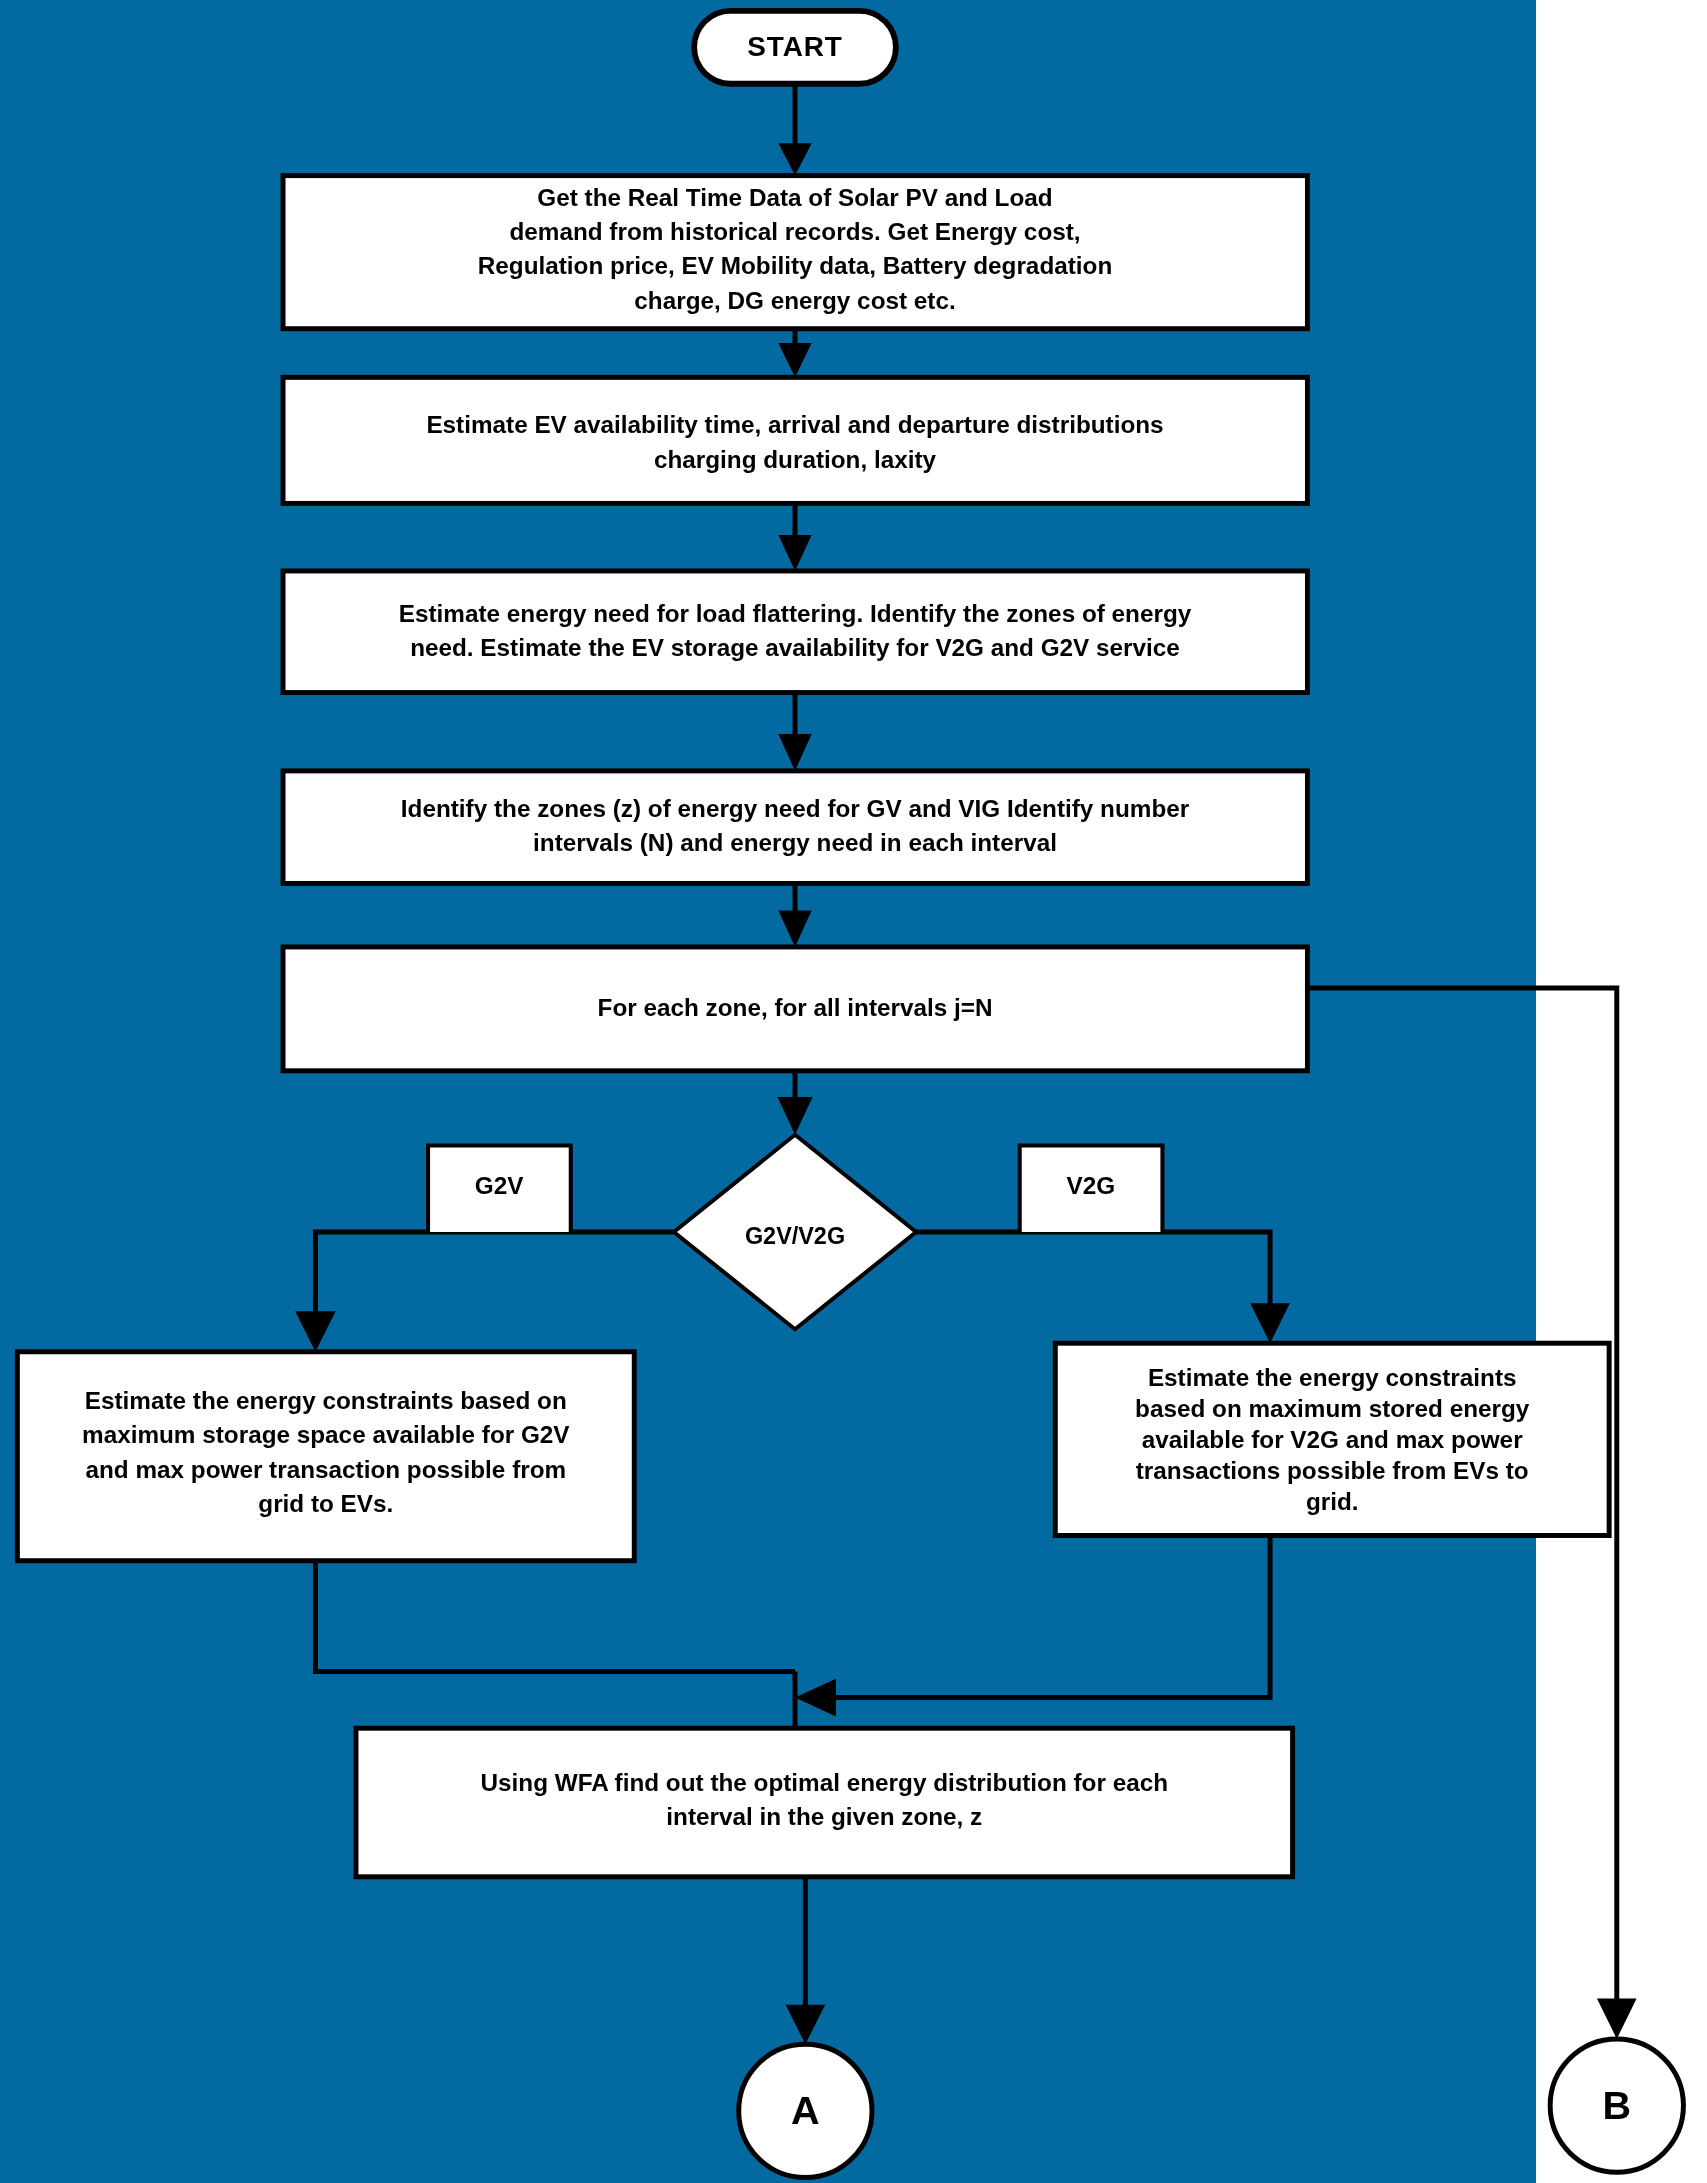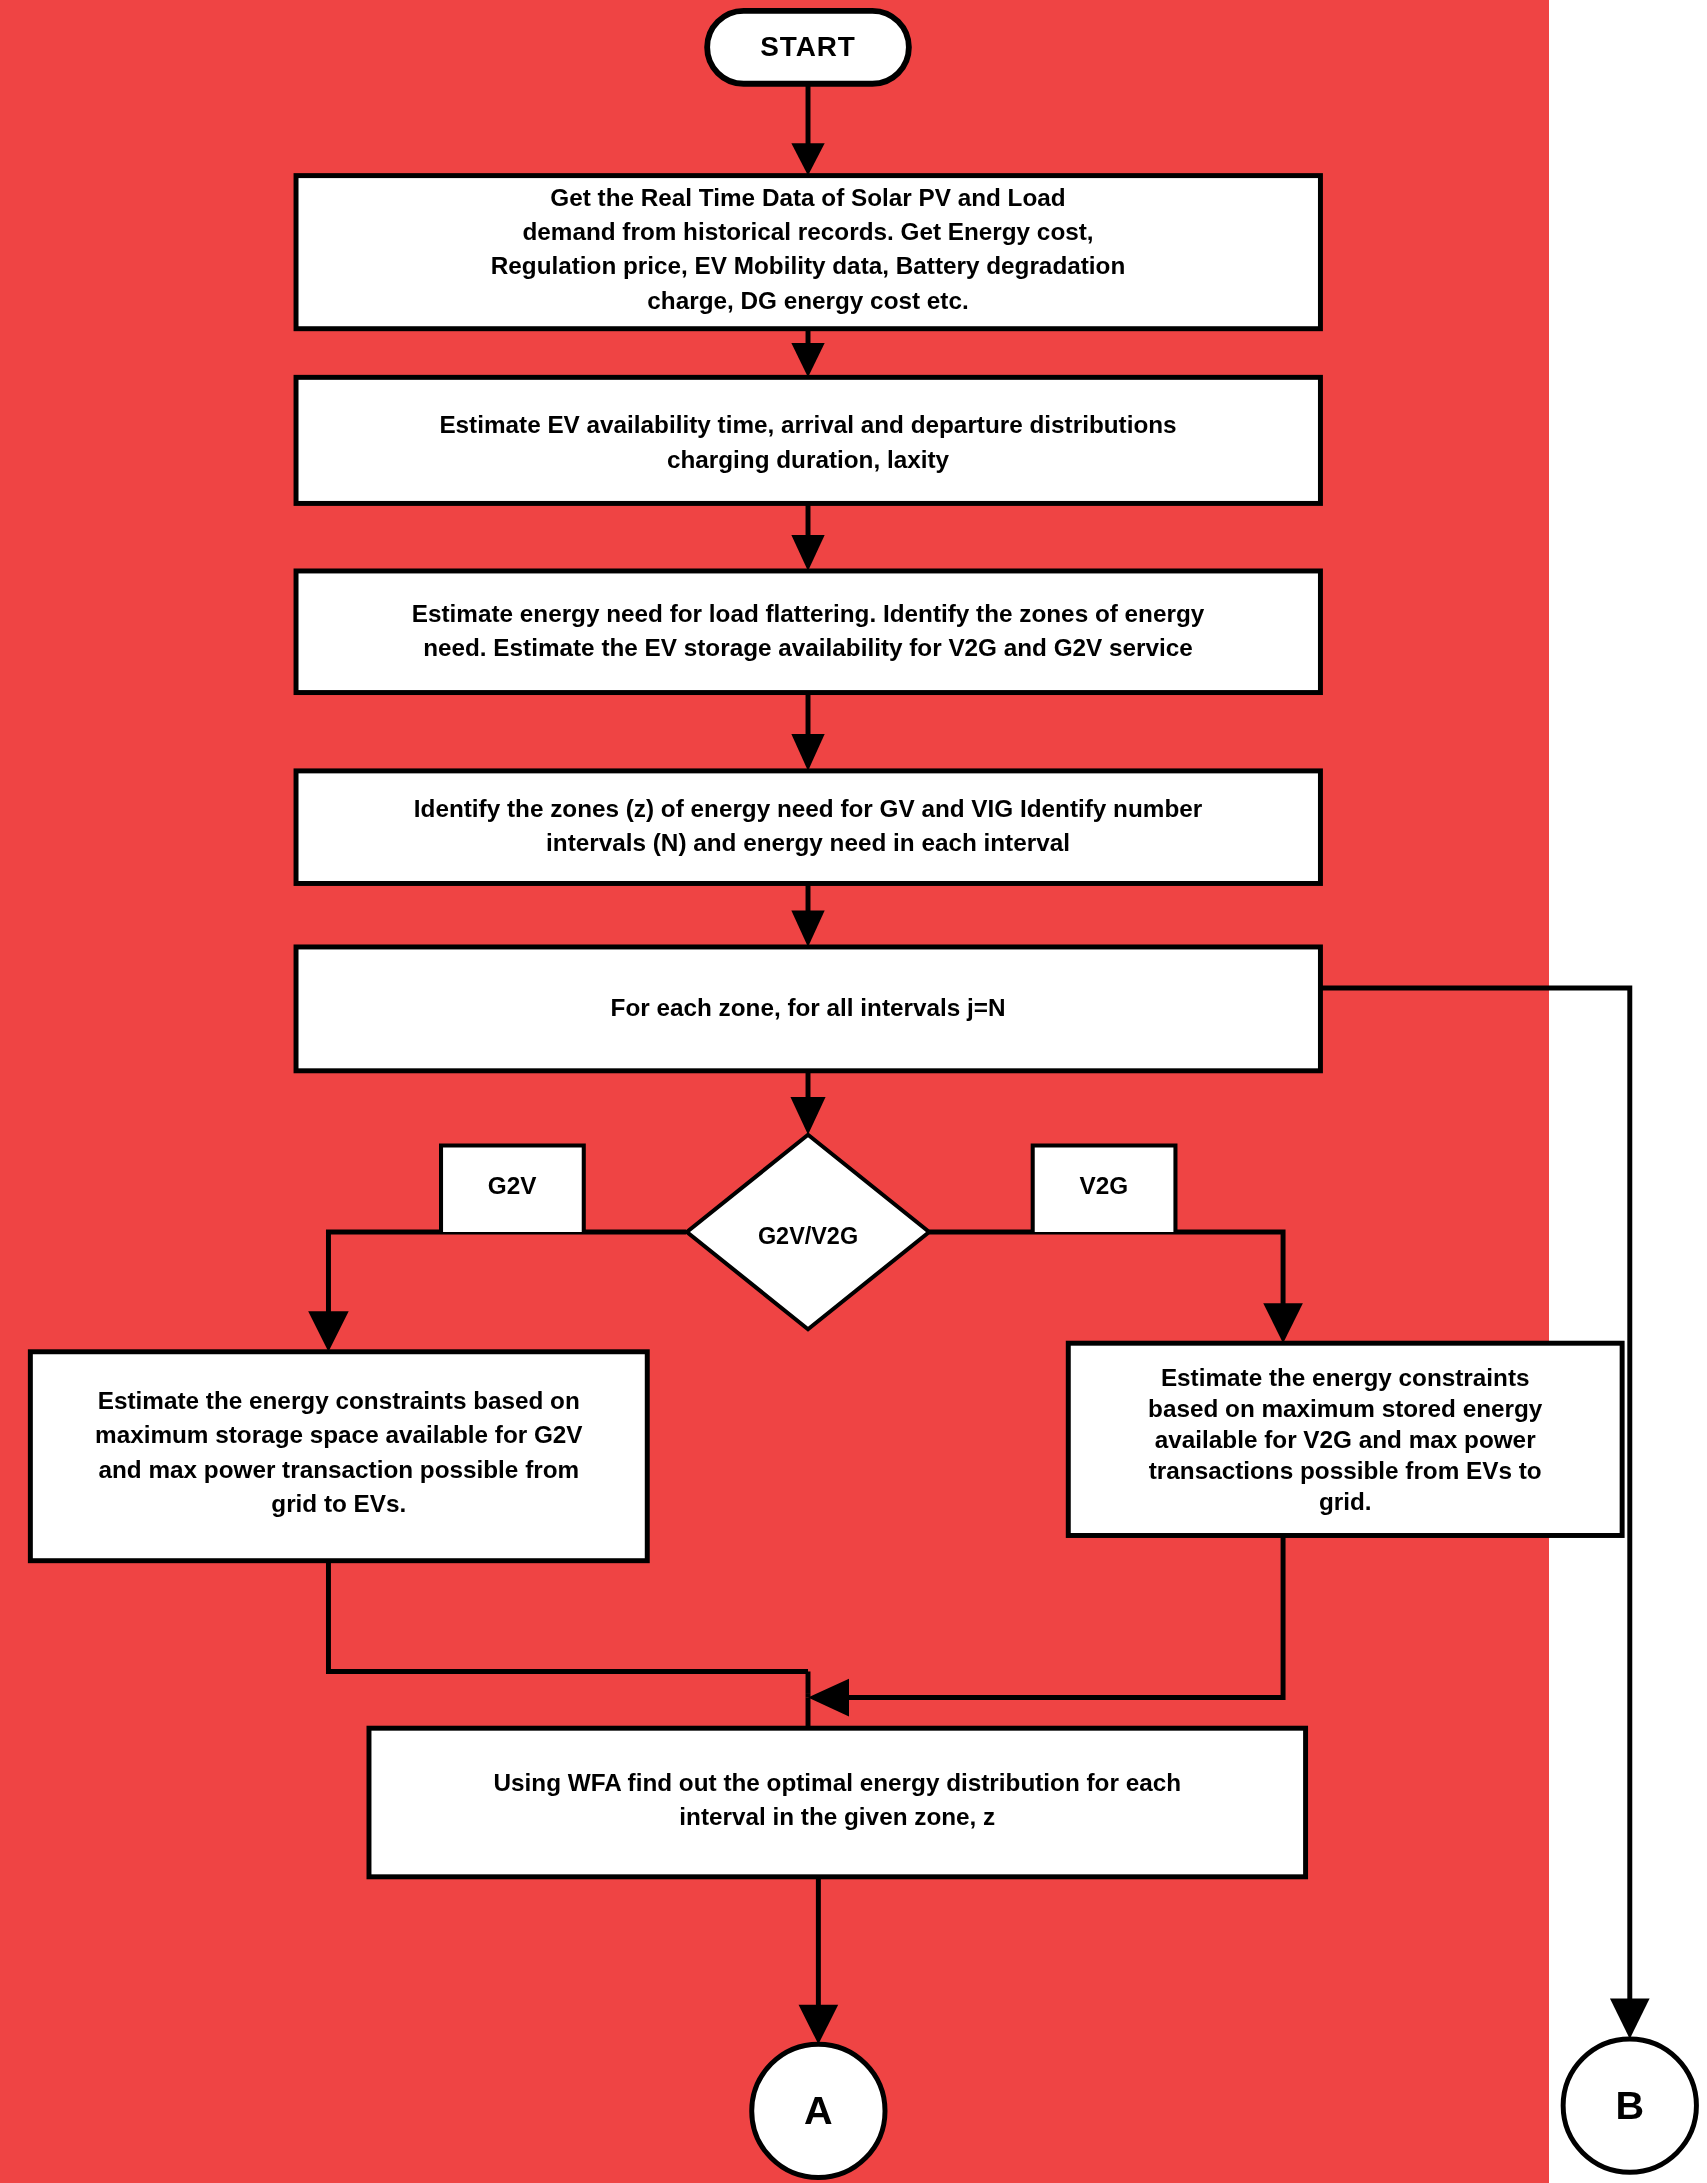--- a/index.html
+++ b/index.html
@@ -4,23 +4,22 @@
 <style>
   html, body {
     margin: 0;
     padding: 0;
     background: #ffffff;
   }
   #flowchart-root {
     position: relative;
     width: 1536px;
     height: 2183px;
-    background: #ef4444;
+    background: #0369a1;
     font-family: "Liberation Sans", sans-serif;
-    padding-left: 13px;
   }
   svg.fc {
     display: block;
     width: 1708px;
     height: 2183px;
   }
   .node-shape {
     fill: #ffffff;
     stroke: #000000;
   }

